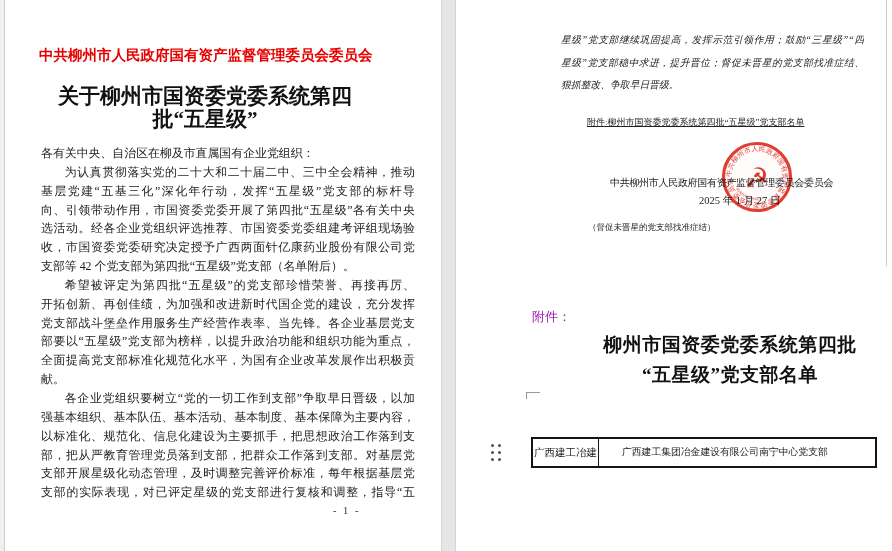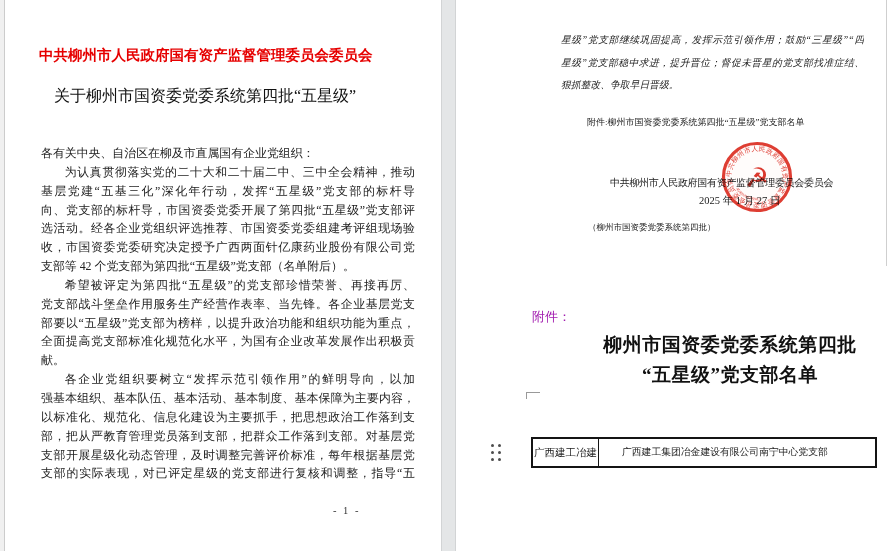--- a/index.html
+++ b/index.html
@@ -10,34 +10,34 @@
 
   
   .left-strip{left:0;top:0;width:4px;height:551px;background:#f0f0f0;border-right:1px solid #cccccc;}
   .gutter{left:441px;top:0;width:13px;height:551px;background:#e4e6e7;
           border-left:1px solid #d2d4d5;border-right:1px solid #d2d4d5;}
   .edge-line{left:886px;top:0;width:1px;height:266px;background:#cfcfcf;}
 
   
   .red-header{left:39px;top:46px;white-space:nowrap;font-family:"Liberation Sans",sans-serif;
               font-weight:bold;font-size:14.5px;color:#e60000;}
-  .doc-title{left:39px;top:85px;width:332px;text-align:center;font-weight:normal;
-             font-size:16px;line-height:22.5px;color:#111;}
+  .doc-title{left:39px;top:85px;width:332px;text-align:center;font-weight:bold;
+             font-size:21px;line-height:22.5px;color:#111;}
   .body-block{left:41px;top:144px;width:374px;font-size:11.9px;line-height:18.85px;
               color:#222;overflow:hidden;}
   .bline{text-align:justify;text-align-last:justify;text-justify:inter-character;height:18.85px;overflow:hidden;}
   .bline.short{text-align-last:left;}
   .bline.ind{text-indent:2em;}
   .page-num{left:333px;top:505px;font-size:10.5px;letter-spacing:2px;color:#333;}
 
   
   .body-block2{left:561px;top:29px;width:303px;font-size:9.8px;line-height:22.6px;color:#222;overflow:hidden;}
   .bline2{text-align:justify;text-align-last:justify;text-justify:inter-character;height:22.6px;overflow:hidden;font-style:italic;}
   .bline2.short{text-align-last:left;}
-  .attach-ref{left:587px;top:116px;font-size:9px;white-space:nowrap;color:#222;}
+  .attach-ref{left:587px;top:116px;font-size:9px;white-space:nowrap;color:#222;text-decoration:underline;}
   .signer{left:610px;top:176px;font-size:10px;letter-spacing:-0.3px;white-space:nowrap;color:#222;}
   .issue-date{left:699px;top:194px;font-size:10.5px;white-space:nowrap;color:#222;}
   .review-note{left:588px;top:222px;font-size:8.5px;white-space:nowrap;color:#222;}
   .seal{left:714px;top:134px;width:86px;height:86px;mix-blend-mode:multiply;opacity:.93;}
   .attach-label{left:532px;top:308px;font-size:13px;color:#a21caf;}
   .attach-title{left:562px;top:330px;width:336px;text-align:center;font-size:19px;
                 line-height:30px;font-weight:600;color:#111;letter-spacing:.5px;}
   .corner-mark{left:526px;top:392px;width:13px;height:6px;border-left:1px solid #999;border-top:1px solid #999;}
 
   .drag-handle{left:491px;top:444px;display:grid;grid-template-columns:3px 3px;grid-auto-rows:3px;gap:4px;}
@@ -63,30 +63,31 @@
     <div class="abs red-header">中共柳州市人民政府国有资产监督管理委员会委员会</div>
 
     <div class="abs doc-title">
       <div>关于柳州市国资委党委系统第四批“五星级”</div>
     </div>
 
     <div class="abs body-block">
       <div class="bline short">各有关中央、自治区在柳及市直属国有企业党组织：</div>
       <div class="bline ind">为认真贯彻落实党的二十大和二十届二中、三中全会精神，推动</div>
       <div class="bline">基层党建“五基三化”深化年行动，发挥“五星级”党支部的标杆导</div>
-      <div class="bline">向、党支部的标杆导，市国资委党委开展了第四批“五星级”党支部评</div>
+      <div class="bline">向、引领带动作用，市国资委党委开展了第四批“五星级”各有关中央</div>
       <div class="bline">选活动。经各企业党组织评选推荐、市国资委党委组建考评组现场验</div>
       <div class="bline">收，市国资委党委研究决定授予广西两面针亿康药业股份有限公司党</div>
       <div class="bline short">支部等 42 个党支部为第四批“五星级”党支部（名单附后）。</div>
       <div class="bline ind">希望被评定为第四批“五星级”的党支部珍惜荣誉、再接再厉、</div>
+      <div class="bline">开拓创新、再创佳绩，为加强和改进新时代国企党的建设，充分发挥</div>
       <div class="bline">党支部战斗堡垒作用服务生产经营作表率、当先锋。各企业基层党支</div>
       <div class="bline">部要以“五星级”党支部为榜样，以提升政治功能和组织功能为重点，</div>
       <div class="bline">全面提高党支部标准化规范化水平，为国有企业改革发展作出积极贡</div>
       <div class="bline short">献。</div>
-      <div class="bline ind">各企业党组织要树立“发挥示范引领作用”的鲜明导向，以加</div>
+      <div class="bline ind">各企业党组织要树立“党的一切工作到支部”争取早日晋级，以加</div>
       <div class="bline">强基本组织、基本队伍、基本活动、基本制度、基本保障为主要内容，</div>
       <div class="bline">以标准化、规范化、信息化建设为主要抓手，把思想政治工作落到支</div>
       <div class="bline">部，把从严教育管理党员落到支部，把群众工作落到支部。对基层党</div>
       <div class="bline">支部开展星级化动态管理，及时调整完善评价标准，每年根据基层党</div>
       <div class="bline">支部的实际表现，对已评定星级的党支部进行复核和调整，指导“五</div>
     </div>
 
     <div class="abs page-num">- 1 -</div>
   </div>
 
@@ -94,21 +95,21 @@
     <div class="abs body-block2">
       <div class="bline2">星级”党支部继续巩固提高，发挥示范引领作用；鼓励“三星级”“四</div>
       <div class="bline2">星级”党支部稳中求进，提升晋位；督促未晋星的党支部找准症结、</div>
       <div class="bline2 short">狠抓整改、争取早日晋级。</div>
     </div>
 
     <div class="abs attach-ref">附件:柳州市国资委党委系统第四批“五星级”党支部名单</div>
 
     <div class="abs signer">中共柳州市人民政府国有资产监督管理委员会委员会</div>
     <div class="abs issue-date">2025 年 1 月 27 日</div>
-    <div class="abs review-note">（柳州市国资委党委系统第四批）</div>
+    <div class="abs review-note">（督促未晋星的党支部找准症结）</div>
 
     <svg class="abs seal" viewBox="0 0 86 86">
       <circle cx="43" cy="43" r="33.5" fill="rgba(255,236,234,0.18)" stroke="#dc2f23" stroke-width="3.2"></circle>
       <path id="sealArc" d="M 17 43 A 26 26 0 1 1 69 43 A 26 26 0 0 1 17 43" fill="none"></path>
       <text font-size="6.8" fill="#dc2f23" letter-spacing="0.2">
         <textPath href="#sealArc">中共柳州市人民政府国有资产监督管理委员会委员会</textPath>
       </text>
       <text x="43" y="53" text-anchor="middle" font-size="27" fill="#d8291d">☭</text>
       <path id="serialArc" d="M 22 55 A 25 25 0 0 0 64 55" fill="none"></path>
       <text font-size="4" fill="#dc2f23">

